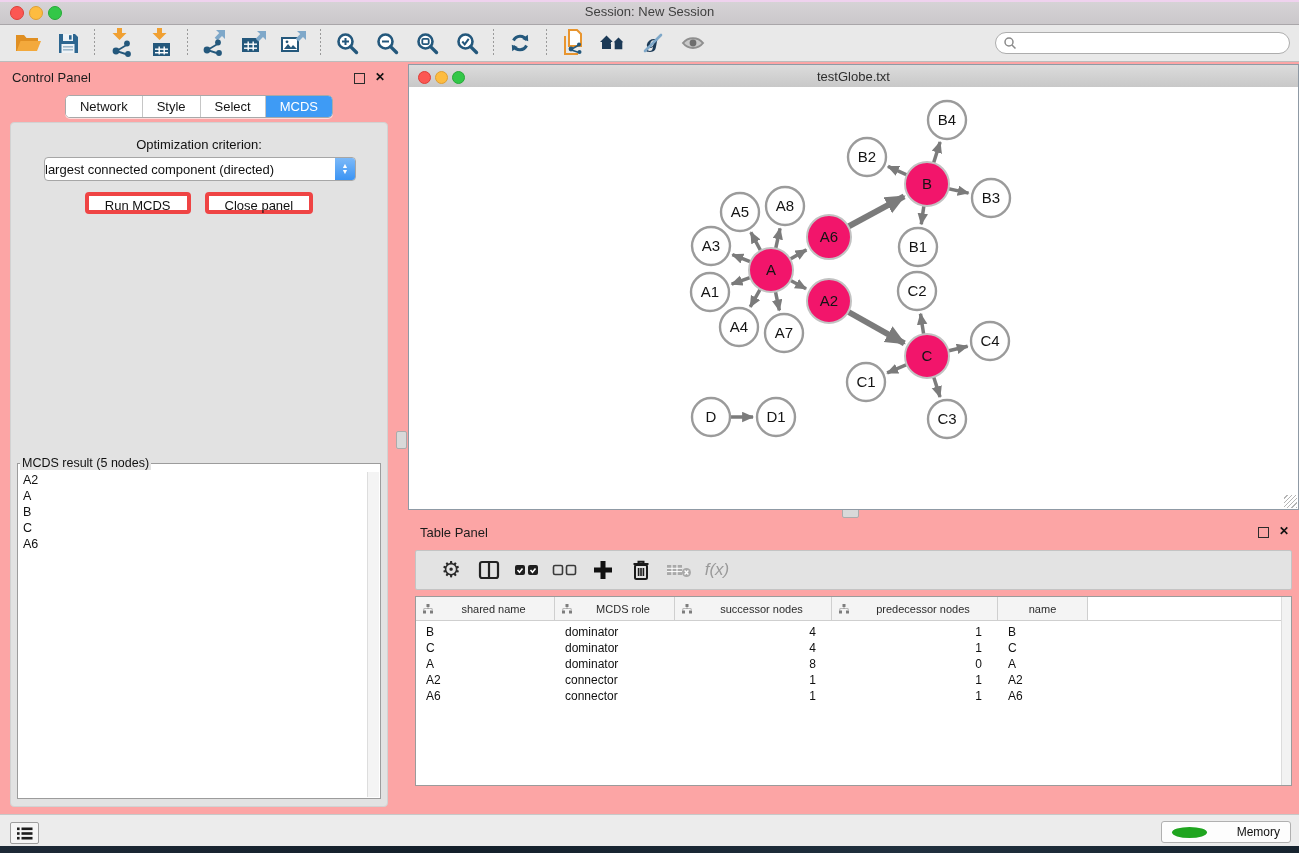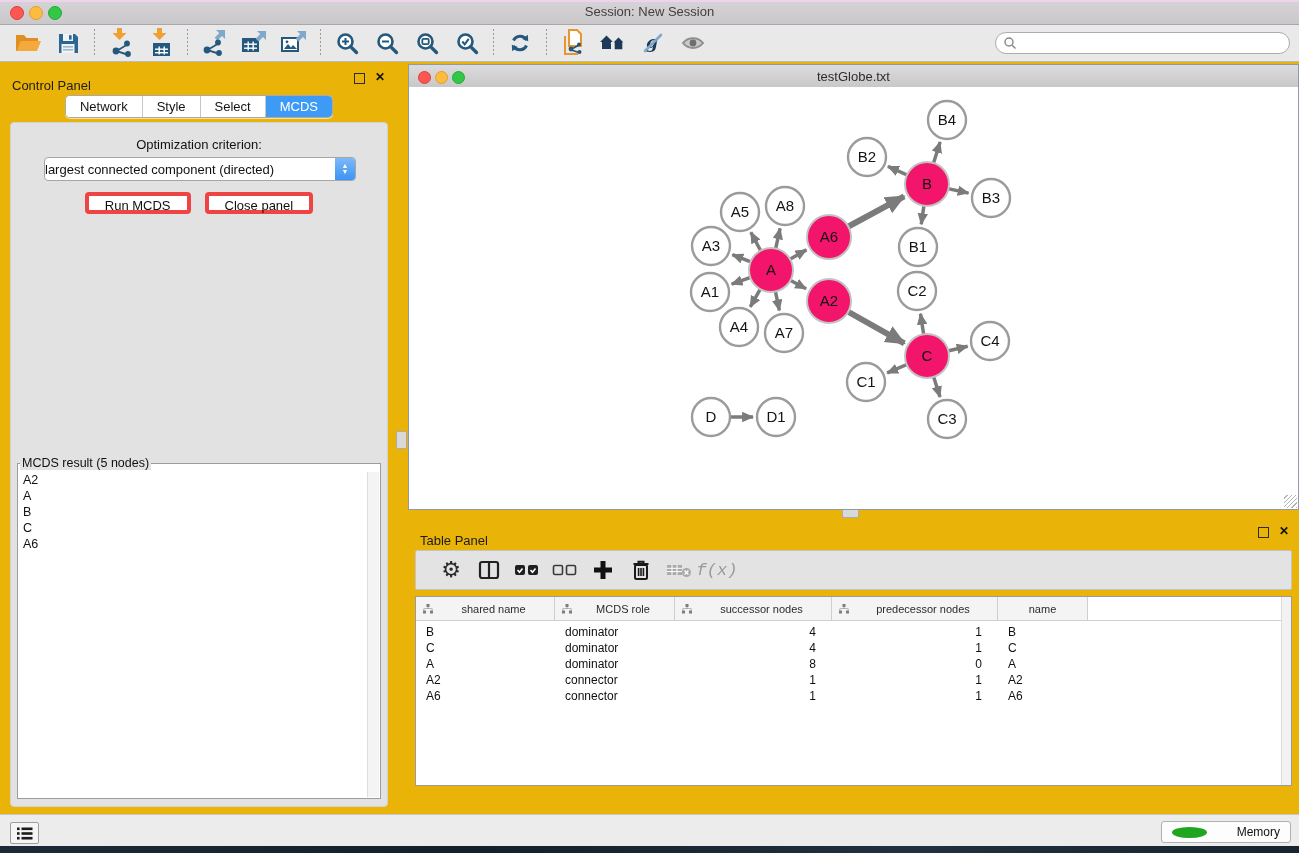--- a/index.html
+++ b/index.html
@@ -1,16 +1,16 @@
 <!DOCTYPE html>
 <html><head>
 <meta charset="utf-8">
 <style>
   html,body{margin:0;padding:0;background:#333;}
-  #app{position:relative;width:1299px;height:853px;background:#eab308;overflow:hidden;
+  #app{position:relative;width:1299px;height:853px;background:#fca5a5;overflow:hidden;
        font-family:"Liberation Sans",sans-serif;-webkit-font-smoothing:antialiased;}
   
   .titlebar{position:absolute;left:0;top:0;width:1299px;height:24px;
     background:linear-gradient(#efd2ee 0,#efd2ee 2px,#d6d3d6 2px,#cbc8cb 100%);
     border-bottom:1px solid #a9a6a9;}
   .titlebar .title{position:absolute;left:0;right:0;top:4px;text-align:center;font-size:13px;color:#404040;}
   .tl{position:absolute;top:6px;width:12px;height:12px;border-radius:50%;}
   .tl.red{left:10px;background:#fc5753;border:1px solid #dd3e38;}
   .tl.yel{left:29px;background:#fdbc40;border:1px solid #de9f33;}
   .tl.grn{left:48px;background:#33c748;border:1px solid #26a937;}
@@ -19,21 +19,21 @@
     border-bottom:1px solid #bcbcbc;display:flex;align-items:center;padding-left:8px;box-sizing:border-box;}
   .tbtn{width:40px;height:32px;display:flex;align-items:center;justify-content:center;flex:0 0 auto;}
   .tsep{width:1px;height:28px;margin:0 6px;flex:0 0 auto;
     background-image:linear-gradient(#9a9a9a 50%, transparent 50%);background-size:1px 4px;}
   .searchbox{position:absolute;right:9px;top:7px;width:295px;height:22px;background:#fff;
     border:1px solid #adadad;border-radius:12px;display:flex;align-items:center;padding-left:7px;box-sizing:border-box;}
   .searchbox input{border:none;outline:none;flex:1;height:16px;font-size:12px;background:transparent;margin-left:4px;}
   
   .cpanel{position:absolute;left:5px;top:66px;width:388px;height:741px;}
   .panel-head{position:absolute;left:0;top:0;right:0;height:24px;}
-  .panel-title{position:absolute;left:7px;top:4px;font-size:13px;color:#1c1c1c;margin-top:8px;}
+  .panel-title{position:absolute;left:7px;top:4px;font-size:13px;color:#1c1c1c;}
   .wicon-float{position:absolute;width:9px;height:9px;border:1.5px solid #2b2b2b;top:7px;}
   .wicon-close{position:absolute;top:4px;font-size:12px;font-weight:bold;color:#111;line-height:14px;}
   .cpanel .wicon-float{right:28px;} .cpanel .wicon-close{right:8px;}
   .cp-tabs{position:absolute;left:0;right:0;top:29px;display:flex;justify-content:center;}
   .seg{display:inline-flex;border:1px solid #a9a9a9;border-radius:5px;overflow:hidden;background:#fff;
        box-shadow:0 1px 0 rgba(255,255,255,.6);}
   .seg .tab{padding:0 14px;height:21px;line-height:21px;font-size:13px;color:#141414;background:#fff;
        border-left:1px solid #c6c6c6;white-space:nowrap;}
   .seg .tab:first-child{border-left:none;}
   .seg .tab.active{background:#3e9bf5;color:#fff;}
@@ -69,21 +69,21 @@
   .split-v{position:absolute;left:396px;top:431px;width:9px;height:16px;background:#d9d9d9;border:1px solid #ababab;border-radius:2px;}
   .split-h{position:absolute;left:842px;top:507px;width:15px;height:9px;background:#d9d9d9;border:1px solid #ababab;border-radius:2px;}
   
   .tpanel{position:absolute;left:408px;top:518px;width:891px;height:296px;}
   .tpanel .wicon-float{right:30px;top:9px;} .tpanel .wicon-close{right:10px;top:6px;}
   .tpanel .panel-title{left:12px;top:7px;}
   .ttoolbar{position:absolute;left:7px;right:7px;top:32px;height:40px;background:#e3e3e3;
     border:1px solid #c4c4c4;border-radius:2px;display:flex;align-items:center;box-sizing:border-box;padding-left:16px;}
   .ttbtn{width:38px;height:32px;display:flex;align-items:center;justify-content:center;flex:0 0 auto;}
   .gear-glyph{font-size:22px;color:#2a2a2a;line-height:22px;}
-  .fx{font-family:Liberation Mono, monospace;font-style:italic;font-size:17px;color:#9a9a9a;}
+  .fx{font-family:Liberation Sans, sans-serif;font-style:italic;font-size:17px;color:#9a9a9a;}
   .ttable{position:absolute;left:7px;right:7px;top:78px;bottom:28px;background:#fff;
     border:1px solid #9b9b9b;box-sizing:border-box;overflow:hidden;}
   .thead{display:flex;height:23px;border-bottom:1px solid #cfcfcf;}
   .th{background:#f4f4f4;border-right:1px solid #cfcfcf;display:flex;align-items:center;
     font-size:11px;color:#2c2c2c;box-sizing:border-box;}
   .th .hicon{margin-left:7px;flex:0 0 auto;}
   .th .hlabel{flex:1;text-align:center;padding:0 4px;white-space:nowrap;overflow:hidden;}
   .trow{display:flex;height:16px;align-items:center;}
   .td{font-size:12px;color:#101010;box-sizing:border-box;white-space:nowrap;overflow:hidden;}
   .table-scroll{position:absolute;right:0;top:0;bottom:0;width:9px;background:#f2f2f2;border-left:1px solid #dcdcdc;}

